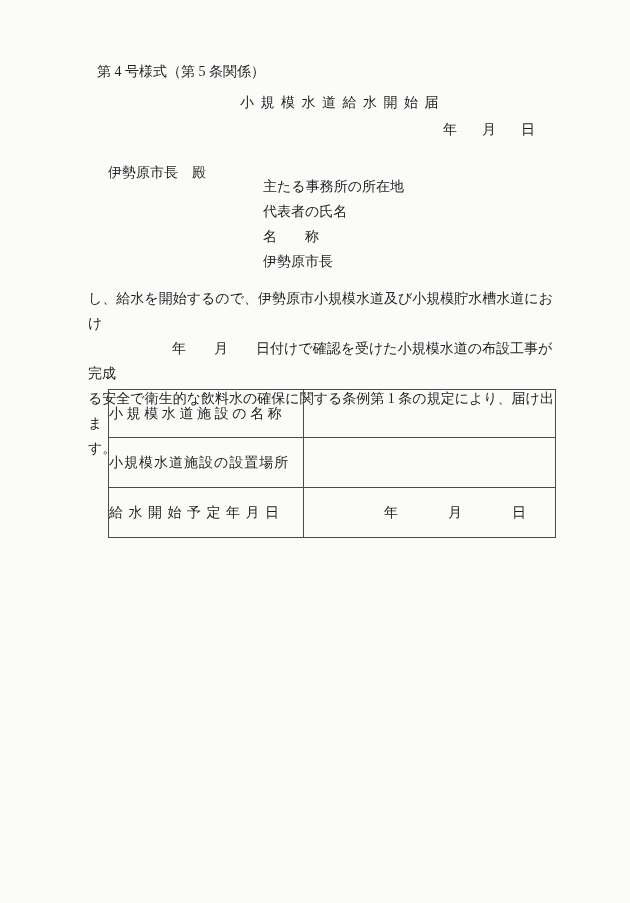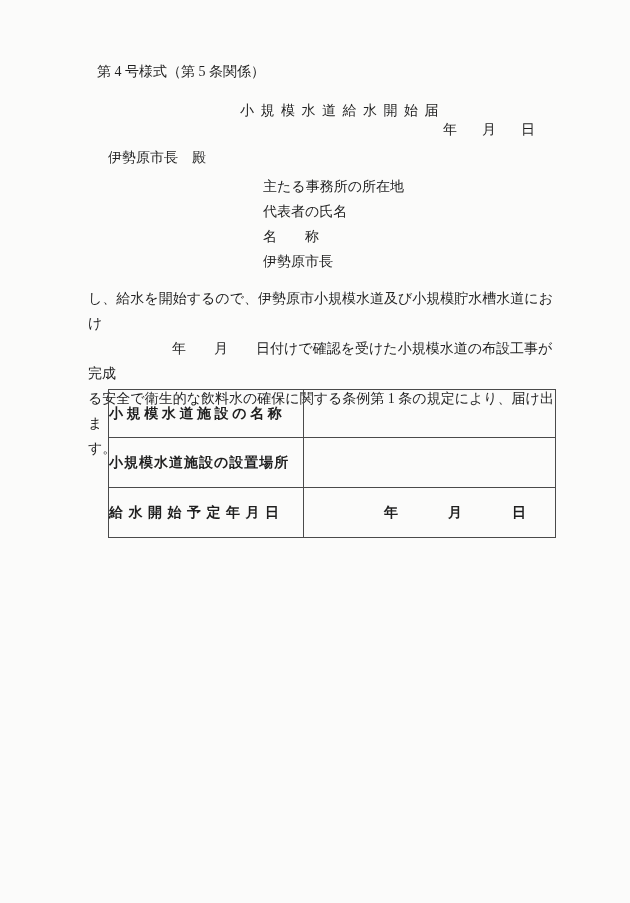--- a/index.html
+++ b/index.html
@@ -17,48 +17,47 @@
     font-family: "Liberation Serif", "DejaVu Serif", serif;
     font-size: 14px;
     line-height: normal;
     overflow: hidden;
   }
   .abs { position: absolute; }
 
   .form-number { left: 97px; top: 63px; }
 
   .form-title {
-    left: 240px; top: 102px;
+    left: 240px; top: 94px;
     word-spacing: 3px;
   }
 
   .date-line {
     left: 443px; top: 121px;
     display: flex; gap: 25px;
   }
 
-  .addressee { left: 108px; top: 149px; }
+  .addressee { left: 108px; top: 164px; }
 
   .applicant-block {
     left: 263px; top: 174px;
     line-height: 25px;
   }
 
   .body-paragraph {
     left: 88px; top: 286px;
     width: 472px;
     line-height: 25px;
   }
 
   .form-table {
     left: 108px; top: 389px;
     border-collapse: collapse;
     table-layout: fixed;
     width: 445px;
-    font-weight: bold;
   }
   .form-table td {
     border: 1px solid #4a4a4a;
     vertical-align: middle;
     padding: 0;
   }
   .col-label { width: 194px; }
   .col-value { width: 251px; }
   .row-1 { height: 48px; }
   .row-2 { height: 50px; }

